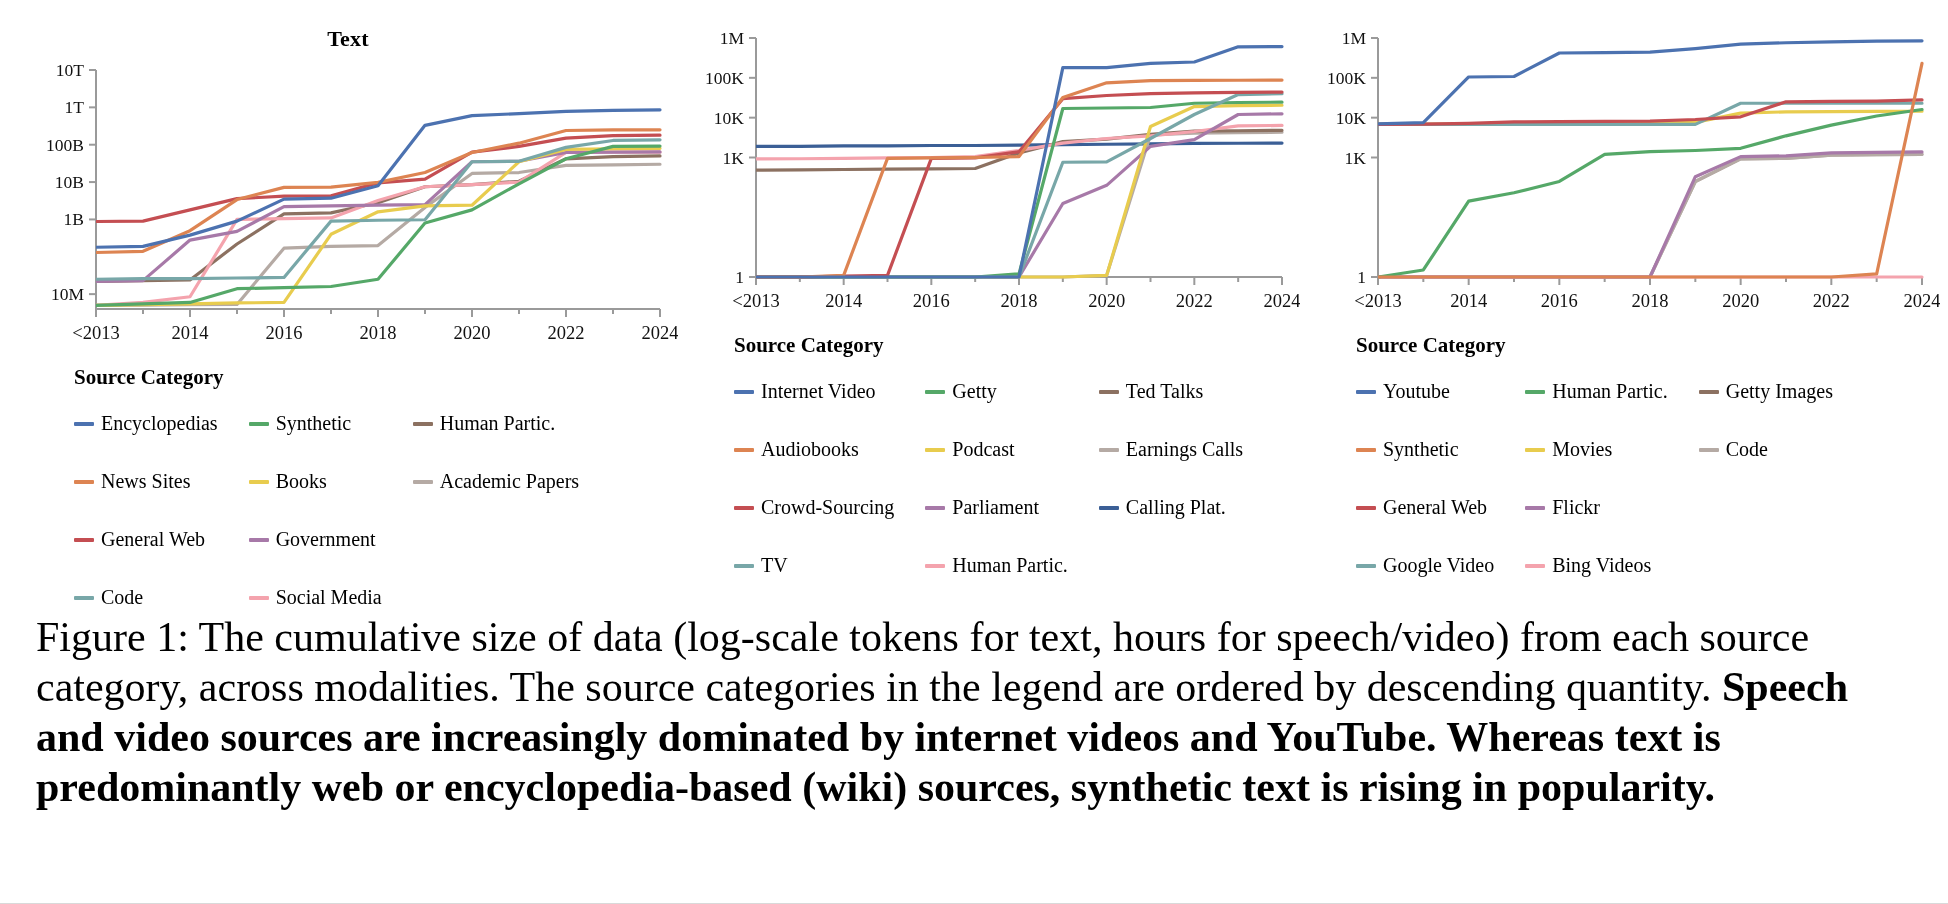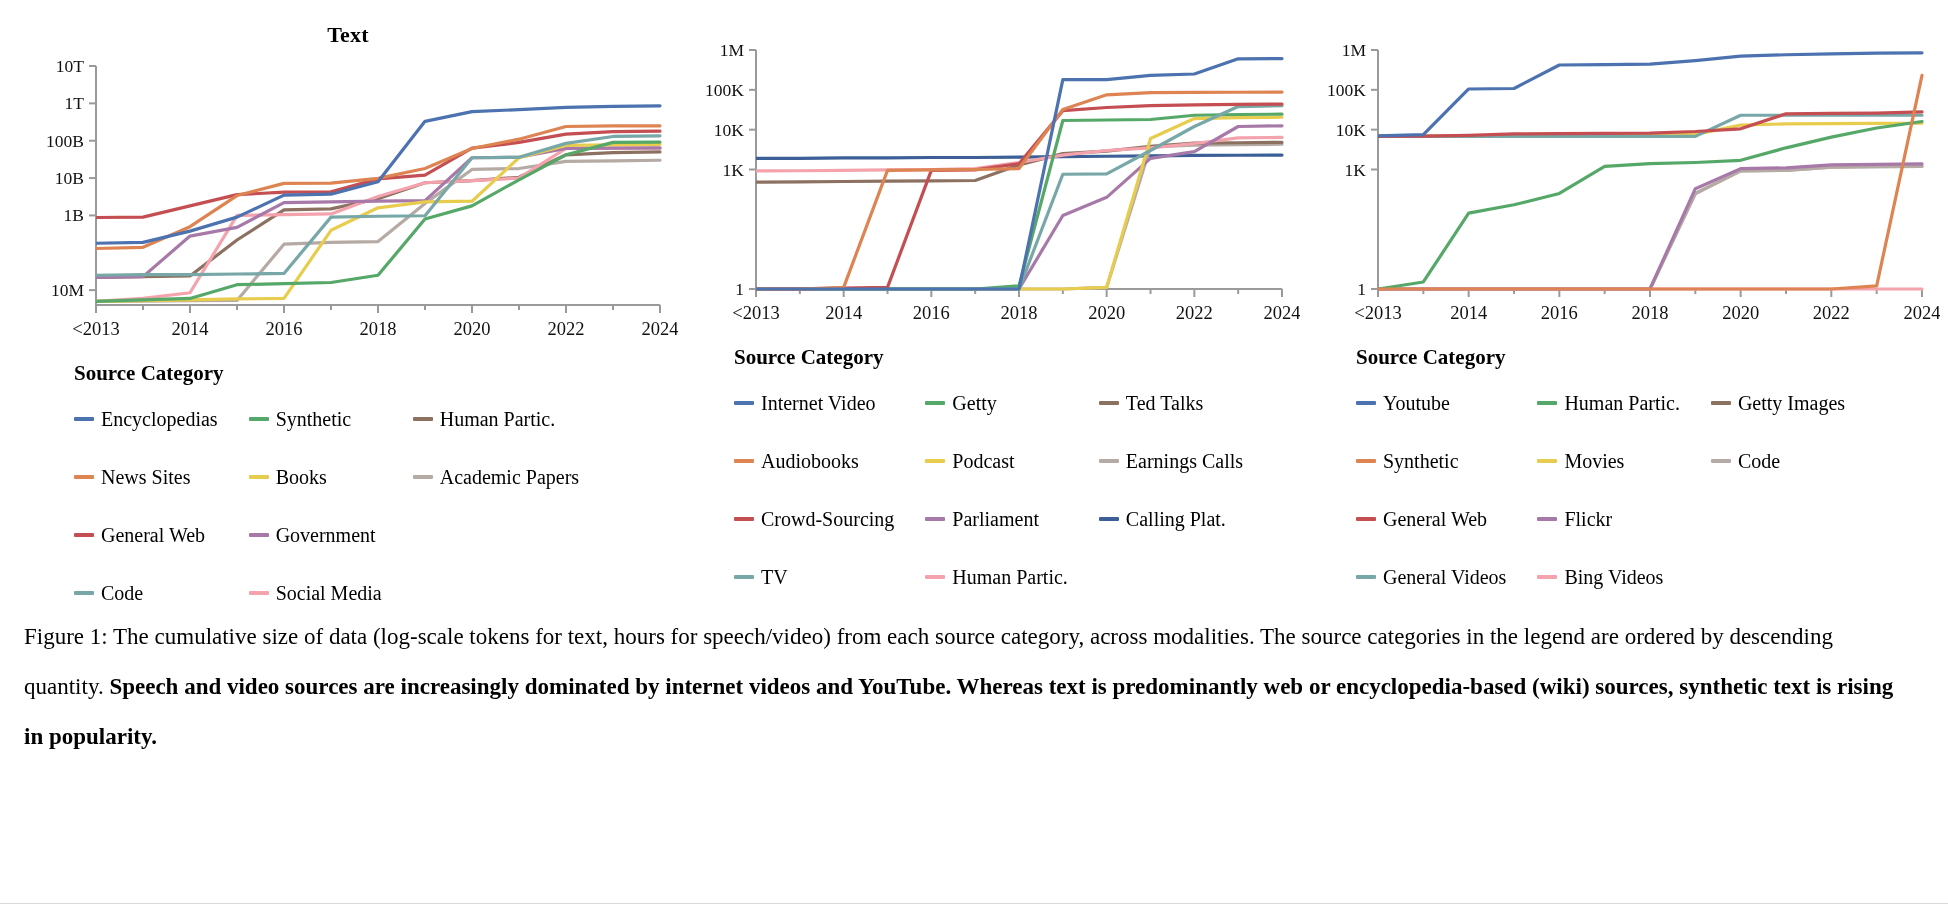--- a/index.html
+++ b/index.html
@@ -18,21 +18,21 @@
   #figure-root {
     width: 1948px;
     height: 904px;
     position: relative;
     box-sizing: border-box;
   }
   
   .panels {
     display: flex;
     flex-direction: row;
-    align-items: center;
+    align-items: flex-start;
     padding: 26px 18px 0 18px;
     box-sizing: border-box;
     height: 602px;
   }
   .panel {
     position: relative;
     box-sizing: border-box;
   }
   .panel-text   { width: 660px; }
   .panel-speech { width: 622px; }
@@ -81,24 +81,24 @@
     width: 20px;
     height: 4px;
     border-radius: 1px;
     flex: 0 0 auto;
   }
   .legend-label { display: inline-block; }
 
   
   .caption {
     position: absolute;
-    left: 24px;
+    left: 36px;
     right: 36px;
     top: 612px;
-    font-size: 23px;
+    font-size: 42px;
     line-height: 50px;
     text-align: left;
     font-family: "Liberation Serif", "DejaVu Serif", serif;
   }
   .caption b { font-weight: bold; }
   .bottom-rule {
     position: absolute;
     left: 0;
     right: 0;
     bottom: 0;
@@ -411,21 +411,21 @@
               <span class="legend-swatch" style="background: rgb(196, 78, 82);"></span>
               <span class="legend-label">General Web</span>
             </div>
             <div class="legend-item">
               <span class="legend-swatch" style="background: rgb(167, 121, 168);"></span>
               <span class="legend-label">Flickr</span>
             </div>
             <div></div>
             <div class="legend-item">
               <span class="legend-swatch" style="background: rgb(120, 167, 168);"></span>
-              <span class="legend-label">General Videos</span>
+              <span class="legend-label">Google Video</span>
             </div>
             <div class="legend-item">
               <span class="legend-swatch" style="background: rgb(244, 163, 173);"></span>
               <span class="legend-label">Bing Videos</span>
             </div>
             <div></div>
           </div>
       </div>
     </div>
 

